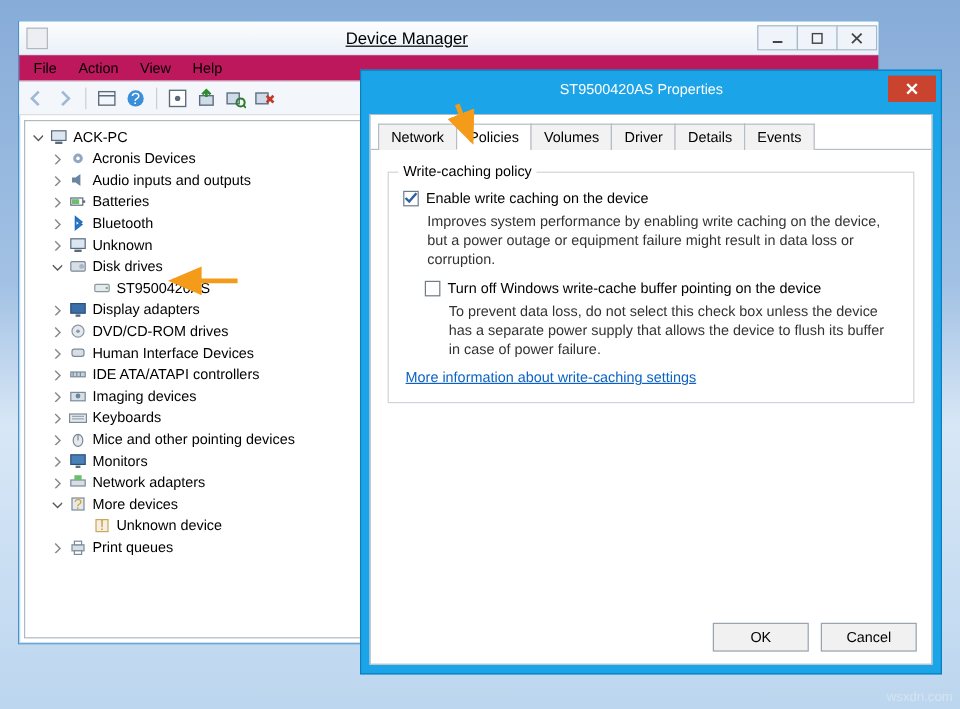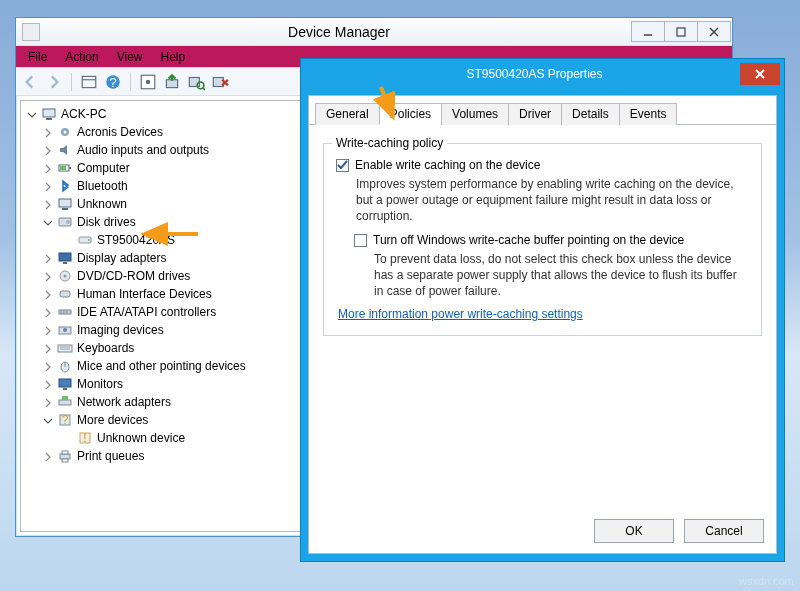--- a/index.html
+++ b/index.html
@@ -1,19 +1,19 @@
 <!DOCTYPE html>
 <html><head>
 <meta charset="utf-8">
 <style>
   * { margin: 0; padding: 0; box-sizing: border-box; font-family: "Segoe UI", Tahoma, sans-serif; font-size: 12px; }
   body { width: 800px; height: 591px; position: relative; background: linear-gradient(180deg, #87acd8 0%, #a2c1e4 40%, #d8e7f6 60%, #bcd6ef 100%); overflow: hidden; }
   
   .dm-window { position: absolute; left: 15px; top: 17px; width: 718px; height: 520px; background: #fff; border: 1px solid #4992c7; box-shadow: 0 0 0 1px #cae2f4 inset; }
-  .dm-titlebar { height: 28px; background: linear-gradient(#fdfdfe,#eaf1f8); display: flex; align-items: center; border-bottom: 1px solid #d9e2ec; }
+  .dm-titlebar { height: 28px; background: linear-gradient(#fdfdfe,#eaf1f8); display: flex; align-items: center; border-bottom: 1px solid #d9e2ec; text-decoration: underline; }
   .dm-title-icon { width: 18px; height: 18px; margin: 0 6px; background: #eceef1; border:1px solid #b0b8c0; display:inline-block; }
   .dm-title-gap { flex: 1; }
   .dm-title-text { font-size:14px; text-align:center; flex:none; }
   .dm-winbtns { display:flex; margin-right:1px; }
   .dm-winbtn { width:34px; height:21px; border:1px solid #a7b7c8; background:#eef4fa; display:flex; align-items:center; justify-content:center; margin-left:-1px; cursor:default; }
   .dm-winbtn svg { width:10px; height:10px; }
   .dm-menubar { height:22px; background:#be185d; border-bottom:1px solid #d0d7de; display:flex; align-items:center; padding:0 4px; gap:2px;}
   .dm-menuitem { padding:2px 8px; cursor:default; }
   .dm-toolbar { height:28px; background:#f3f6fa; border-bottom:1px solid #dedede; display:flex; align-items:center; padding:0 4px; gap:4px;}
   .tb-btn { width:20px; height:20px; display:flex; align-items:center; justify-content:center; border:1px solid transparent; cursor:default; }
@@ -202,21 +202,21 @@
                       <path d="M3 1l4 4-4 4" fill="none" stroke="#888" stroke-width="1.2"></path>
                     </svg>
                   </span>
                   <span class="nodeicon">
                     <svg width="16" height="16" viewBox="0 0 16 16">
                       <rect x="2" y="5" width="10" height="6" fill="none" stroke="#5b6b7b"></rect>
                       <rect x="12" y="7" width="2" height="2" fill="#5b6b7b"></rect>
                       <rect x="3" y="6" width="6" height="4" fill="#6bbf6b"></rect>
                     </svg>
                   </span>
-                  <span class="nodelabel">Computer</span>
+                  <span class="nodelabel">Batteries</span>
                 </div>
               </li>
               <li>
                 <div class="node indent-1">
                   <span class="expander">
                     <svg viewBox="0 0 9 9">
                       <path d="M3 1l4 4-4 4" fill="none" stroke="#888" stroke-width="1.2"></path>
                     </svg>
                   </span>
                   <span class="nodeicon">
@@ -478,21 +478,21 @@
     <span class="props-title">ST9500420AS Properties</span>
     <div class="props-close">
         <svg viewBox="0 0 10 10">
           <line x1="1" y1="1" x2="9" y2="9"></line>
           <line x1="9" y1="1" x2="1" y2="9"></line>
         </svg>
       </div>
   </div>
   <div class="props-inner">
     <div class="tabs" id="tabs">
-        <div class="tab">General</div>
+        <div class="tab">Network</div>
         <div class="tab active">Policies</div>
         <div class="tab">Volumes</div>
         <div class="tab">Driver</div>
         <div class="tab">Details</div>
         <div class="tab">Events</div>
       </div>
     <div class="tabbody">
       <div class="groupbox">
         <span class="groupbox-title">Write-caching policy</span>
 
@@ -505,21 +505,21 @@
           <span>Enable write caching on the device</span>
         </div>
         <div class="desc">Improves system performance by enabling write caching on the device, but a power outage or equipment failure might result in data loss or corruption.</div>
 
         <div class="chk-row" style="margin-left:18px;">
           <div class="chk"></div>
           <span>Turn off Windows write-cache buffer pointing on the device</span>
         </div>
         <div class="desc sub">To prevent data loss, do not select this check box unless the device has a separate power supply that allows the device to flush its buffer in case of power failure.</div>
 
-        <span class="link">More information power write-caching settings</span>
+        <span class="link">More information about write-caching settings</span>
       </div>
     </div>
     <div class="dlg-buttons">
       <div class="dlg-btn">OK</div>
       <div class="dlg-btn">Cancel</div>
     </div>
   </div>
 </div>
 
 <svg class="arrow" style="left:136px; top:220px;" width="70" height="28">

